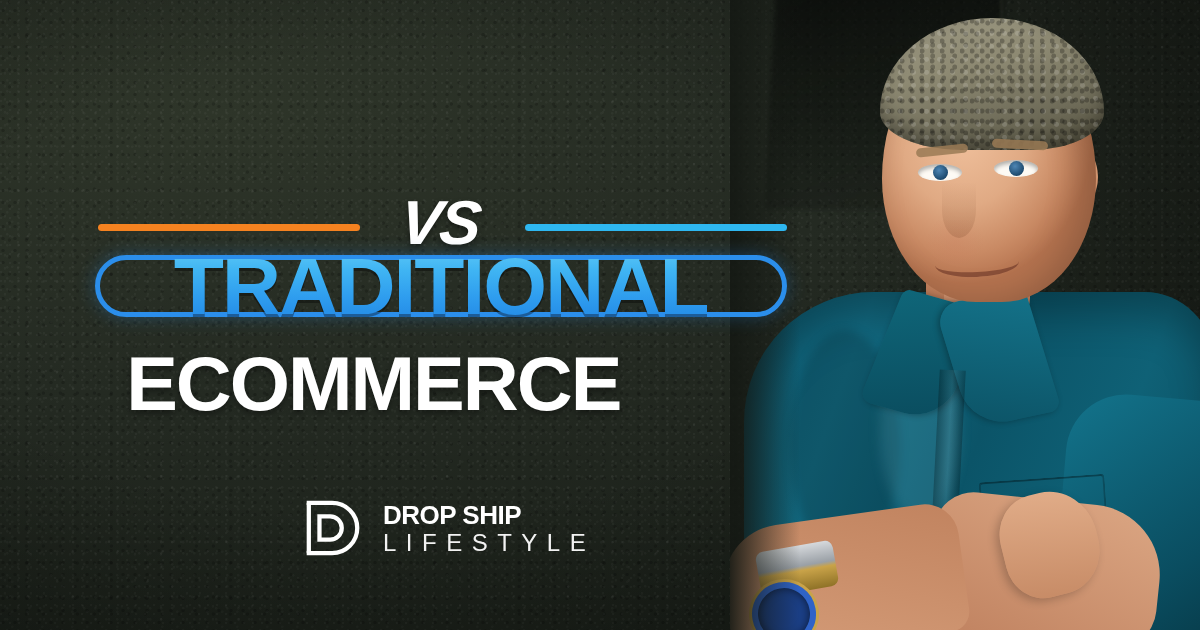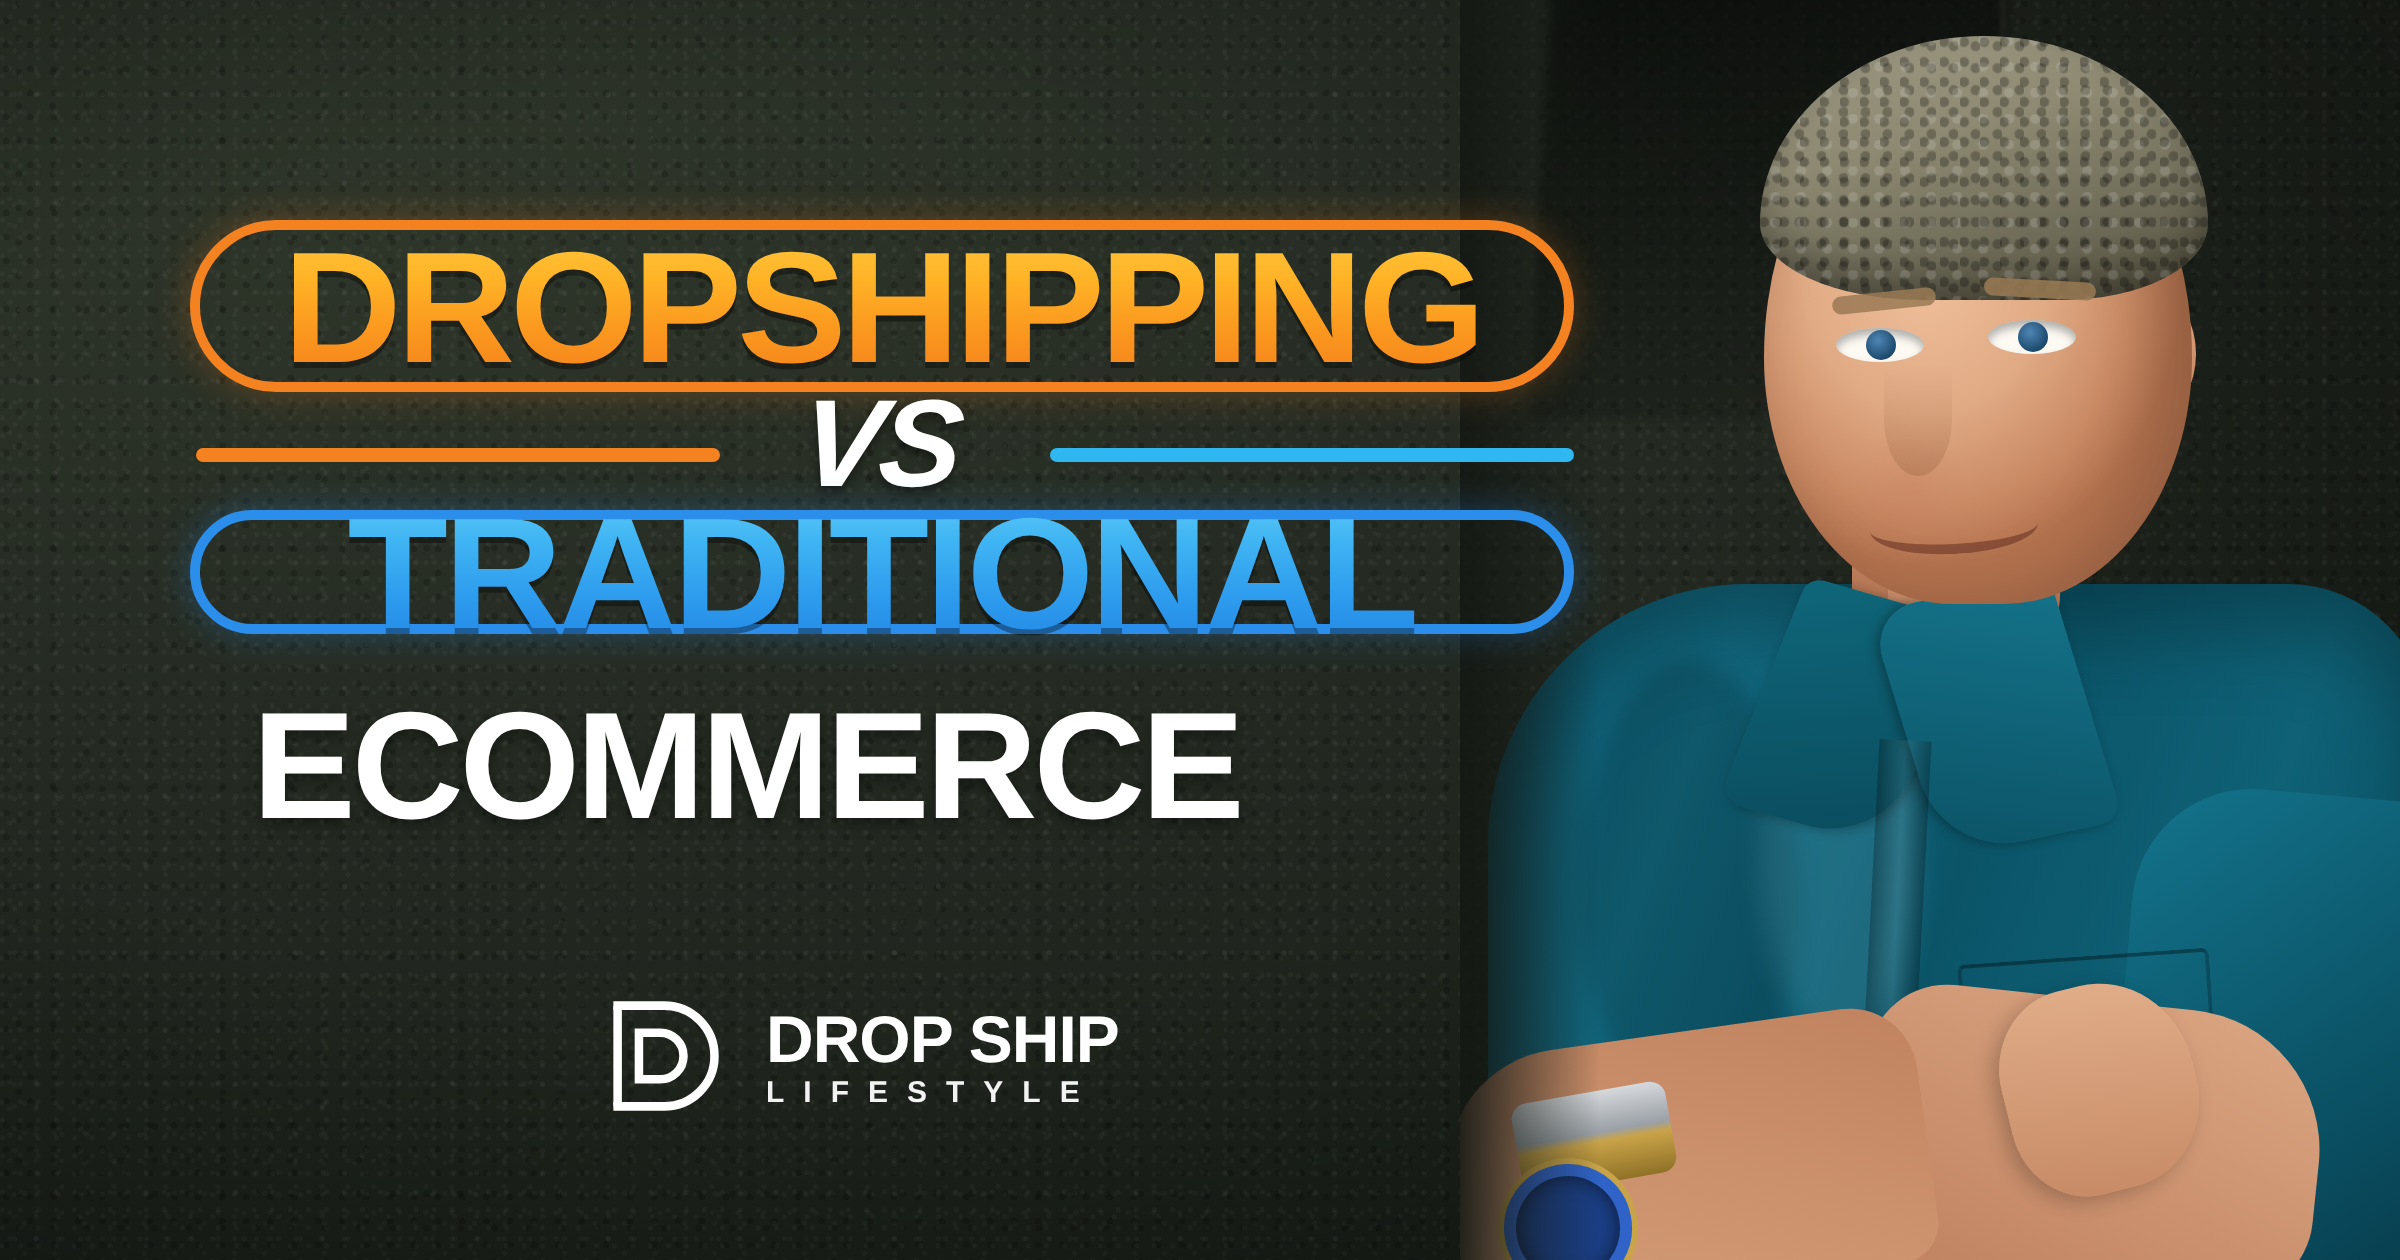--- a/index.html
+++ b/index.html
@@ -118,24 +118,24 @@
   }
 
   
   .logo{
     position:absolute;left:303px;top:497px;
     display:flex;align-items:center;gap:18px;
   }
   .logo-mark{width:62px;height:62px;flex:none;}
   .logo-words{display:flex;flex-direction:column;gap:3px;}
   .logo-top{
-    font-size:33px;font-weight:900;color:#fff;letter-spacing:-.5px;line-height:1;
+    font-size:26px;font-weight:900;color:#fff;letter-spacing:-.5px;line-height:1;
   }
   .logo-bottom{
-    font-size:15px;font-weight:700;color:#f2f2f2;letter-spacing:9.5px;line-height:1;
+    font-size:24px;font-weight:400;color:#f2f2f2;letter-spacing:9.5px;line-height:1;
   }
 
   
   .portrait{
     position:absolute;right:0;top:0;width:470px;height:630px;overflow:hidden;
   }
   .p-shirt{
     position:absolute;left:14px;top:292px;width:470px;height:360px;
     background:
       linear-gradient(110deg,#0d5c73 0%,#12687f 22%,#0b5468 48%,#0f6176 72%,#0a4a5c 100%);
@@ -325,23 +325,20 @@
     <div class="p-armR"></div>
     <div class="p-armL"></div>
     <div class="p-hand"></div>
     <div class="p-watch-band"></div>
     <div class="p-watch-face"></div>
     <div class="p-edge-shadow"></div>
   </div>
 
   <div class="headline">
 
-    <div class="pill pill-orange">
-      <span class="word word-drop">DROPSHIPPING</span>
-    </div>
 
     <div class="vs-row">
       <span class="rule rule-orange"></span>
       <span class="vs-text">VS</span>
       <span class="rule rule-blue"></span>
     </div>
 
     <div class="pill pill-blue">
       <span class="word word-trad">TRADITIONAL</span>
     </div>

